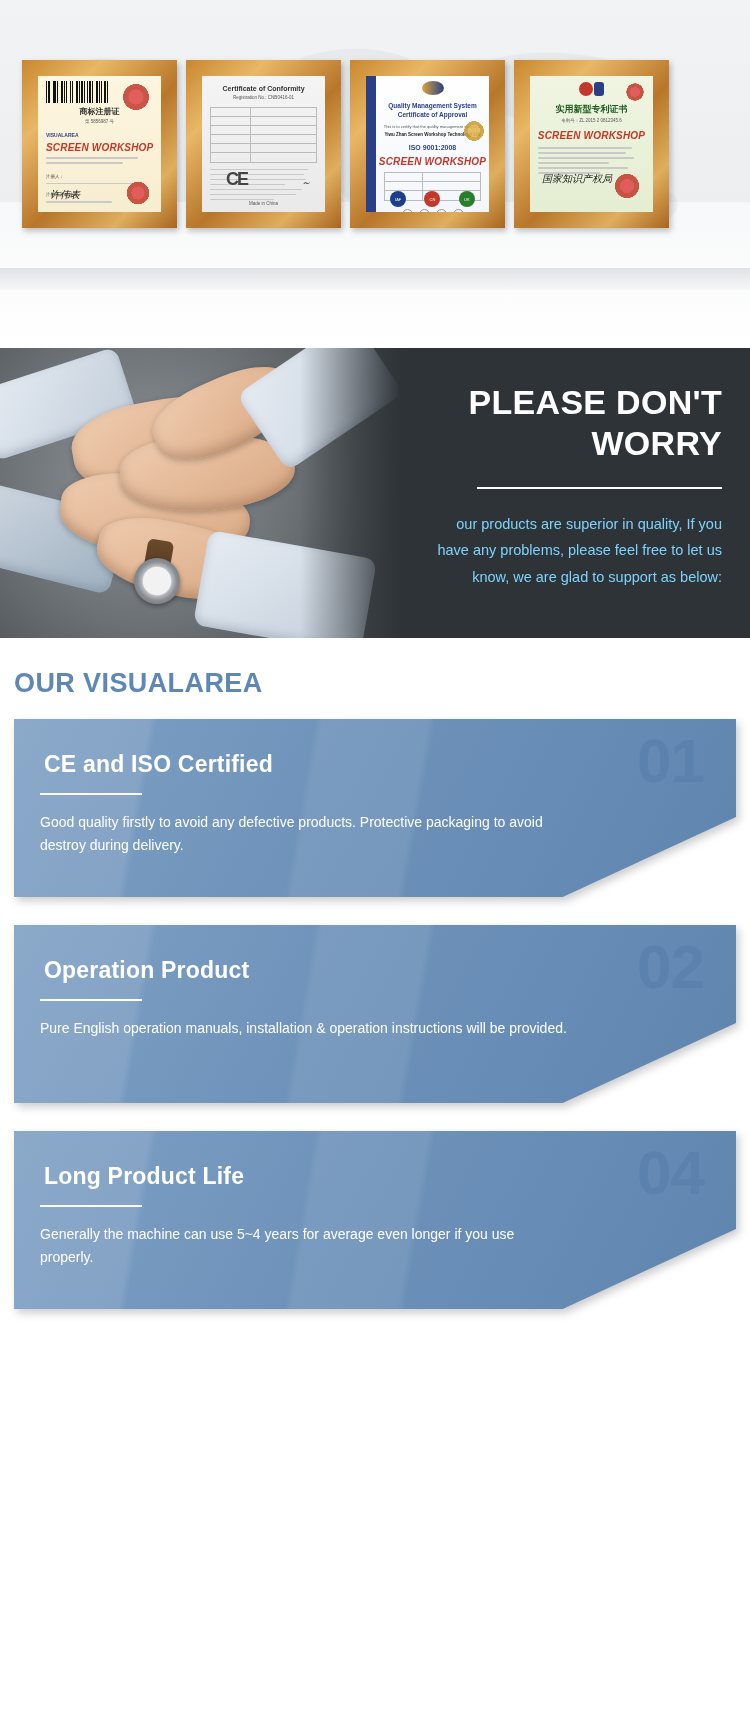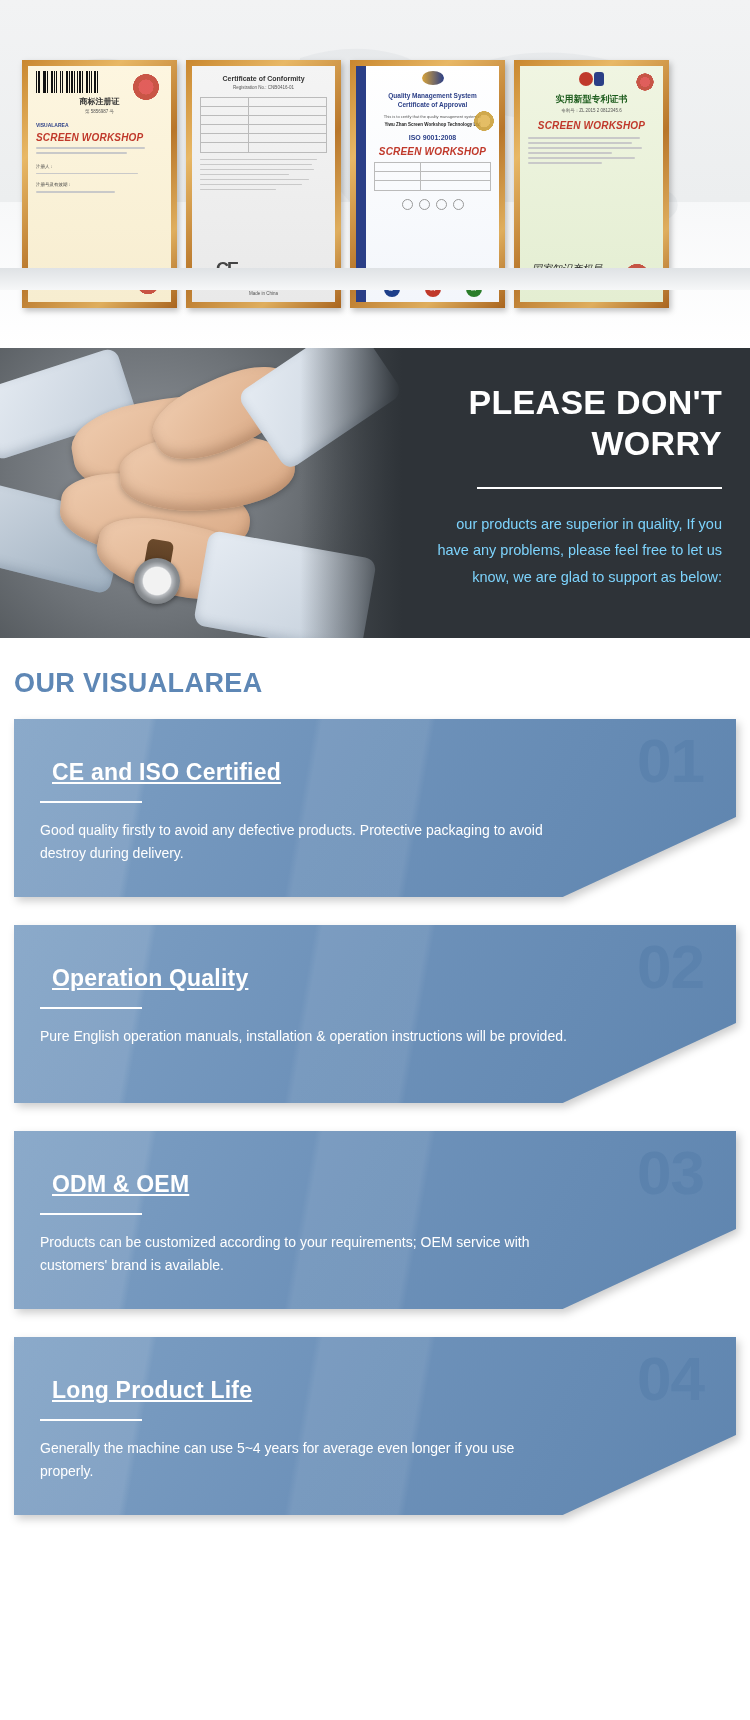--- a/index.html
+++ b/index.html
@@ -30,22 +30,22 @@
   }
   .certs-row {
     position: absolute;
     top: 60px;
     left: 22px;
     display: flex;
     gap: 9px;
   }
   .cert {
     width: 155px;
-    height: 248px;
-    padding: 6px;
+    height: 168px;
+    padding: 16px;
     background: linear-gradient(135deg, #c9872f, #e8b866 25%, #b8762a 55%, #dfae5e 80%, #a9651f);
     box-shadow: 2px 3px 6px rgba(0,0,0,.25);
     position: relative;
   }
   .cert-inner {
     width: 100%;
     height: 100%;
     position: relative;
     overflow: hidden;
     background: #fff;
@@ -269,23 +269,22 @@
     background: linear-gradient(100deg, rgba(255,255,255,.10) 0 18%, rgba(255,255,255,0) 19% 40%, rgba(255,255,255,.08) 41% 55%, rgba(255,255,255,0) 56%);
   }
   .adv-body {
     position: relative;
     padding: 28px 26px 0;
     color: #fff;
   }
   .adv-title {
     font-size: 23px;
     font-weight: bold;
-    margin: 12px;
+    margin: 4px;
     letter-spacing: .2px;
-    text-decoration: underline;
   }
   .adv-line {
     width: 102px;
     height: 2px;
     background: #ffffff;
     margin: 15px 0 16px;
   }
   .adv-desc {
     font-size: 14px;
     line-height: 1.62;
@@ -534,35 +533,26 @@
       <p class="adv-title">CE and ISO Certified</p>
       <div class="adv-line"></div>
       <p class="adv-desc">Good quality firstly to avoid any defective products. Protective packaging to avoid destroy during delivery.</p>
     </div>
   </div>
 
   <div class="adv-card">
     <div class="adv-shape"></div>
     <div class="adv-num">02</div>
     <div class="adv-body">
-      <p class="adv-title">Operation Quality</p>
+      <p class="adv-title">Operation Product</p>
       <div class="adv-line"></div>
       <p class="adv-desc">Pure English operation manuals, installation &amp; operation instructions will be provided.</p>
     </div>
   </div>
 
-  <div class="adv-card">
-    <div class="adv-shape"></div>
-    <div class="adv-num">03</div>
-    <div class="adv-body">
-      <p class="adv-title">ODM &amp; OEM</p>
-      <div class="adv-line"></div>
-      <p class="adv-desc">Products can be customized according to your requirements; OEM service with customers' brand is available.</p>
-    </div>
-  </div>
 
   <div class="adv-card">
     <div class="adv-shape"></div>
     <div class="adv-num">04</div>
     <div class="adv-body">
       <p class="adv-title">Long Product Life</p>
       <div class="adv-line"></div>
       <p class="adv-desc">Generally the machine can use 5~4 years for average even longer if you use properly.</p>
     </div>
   </div>

